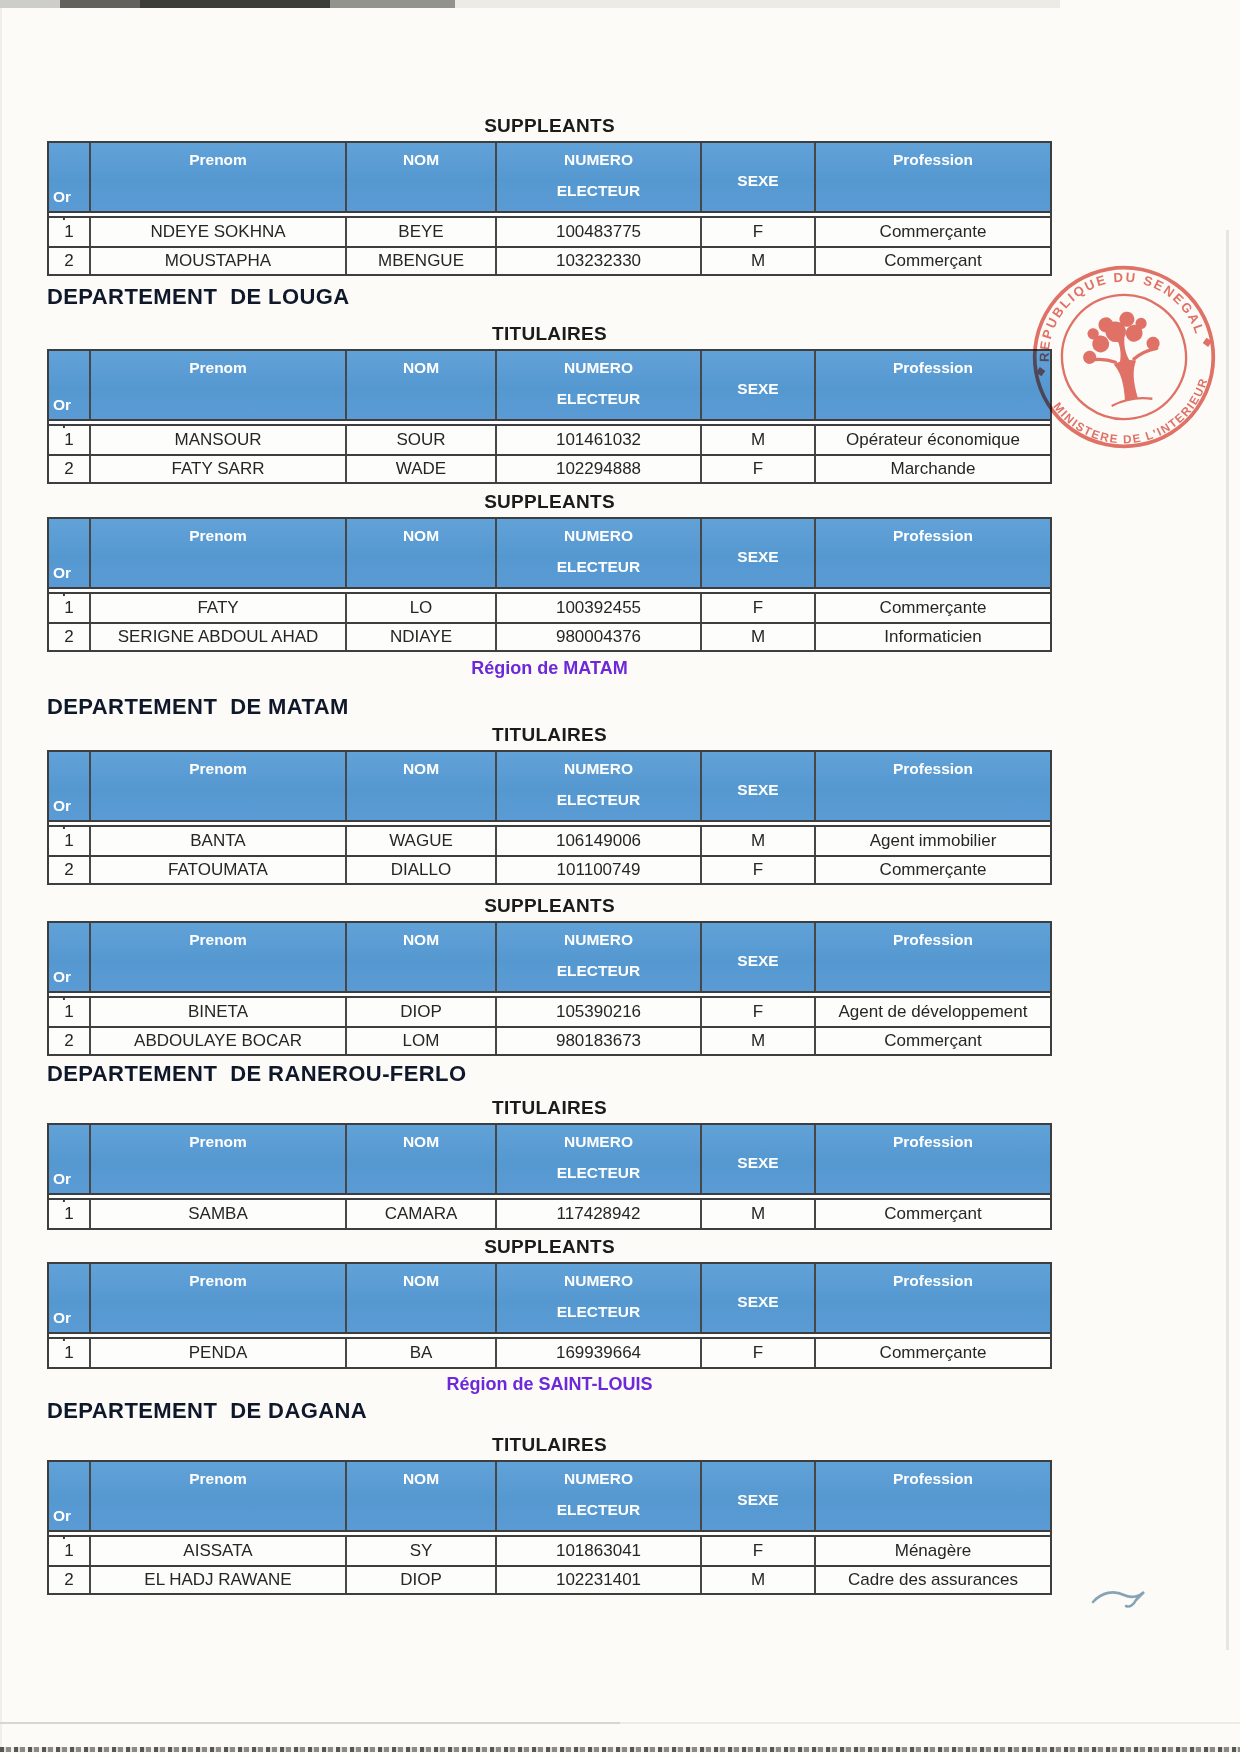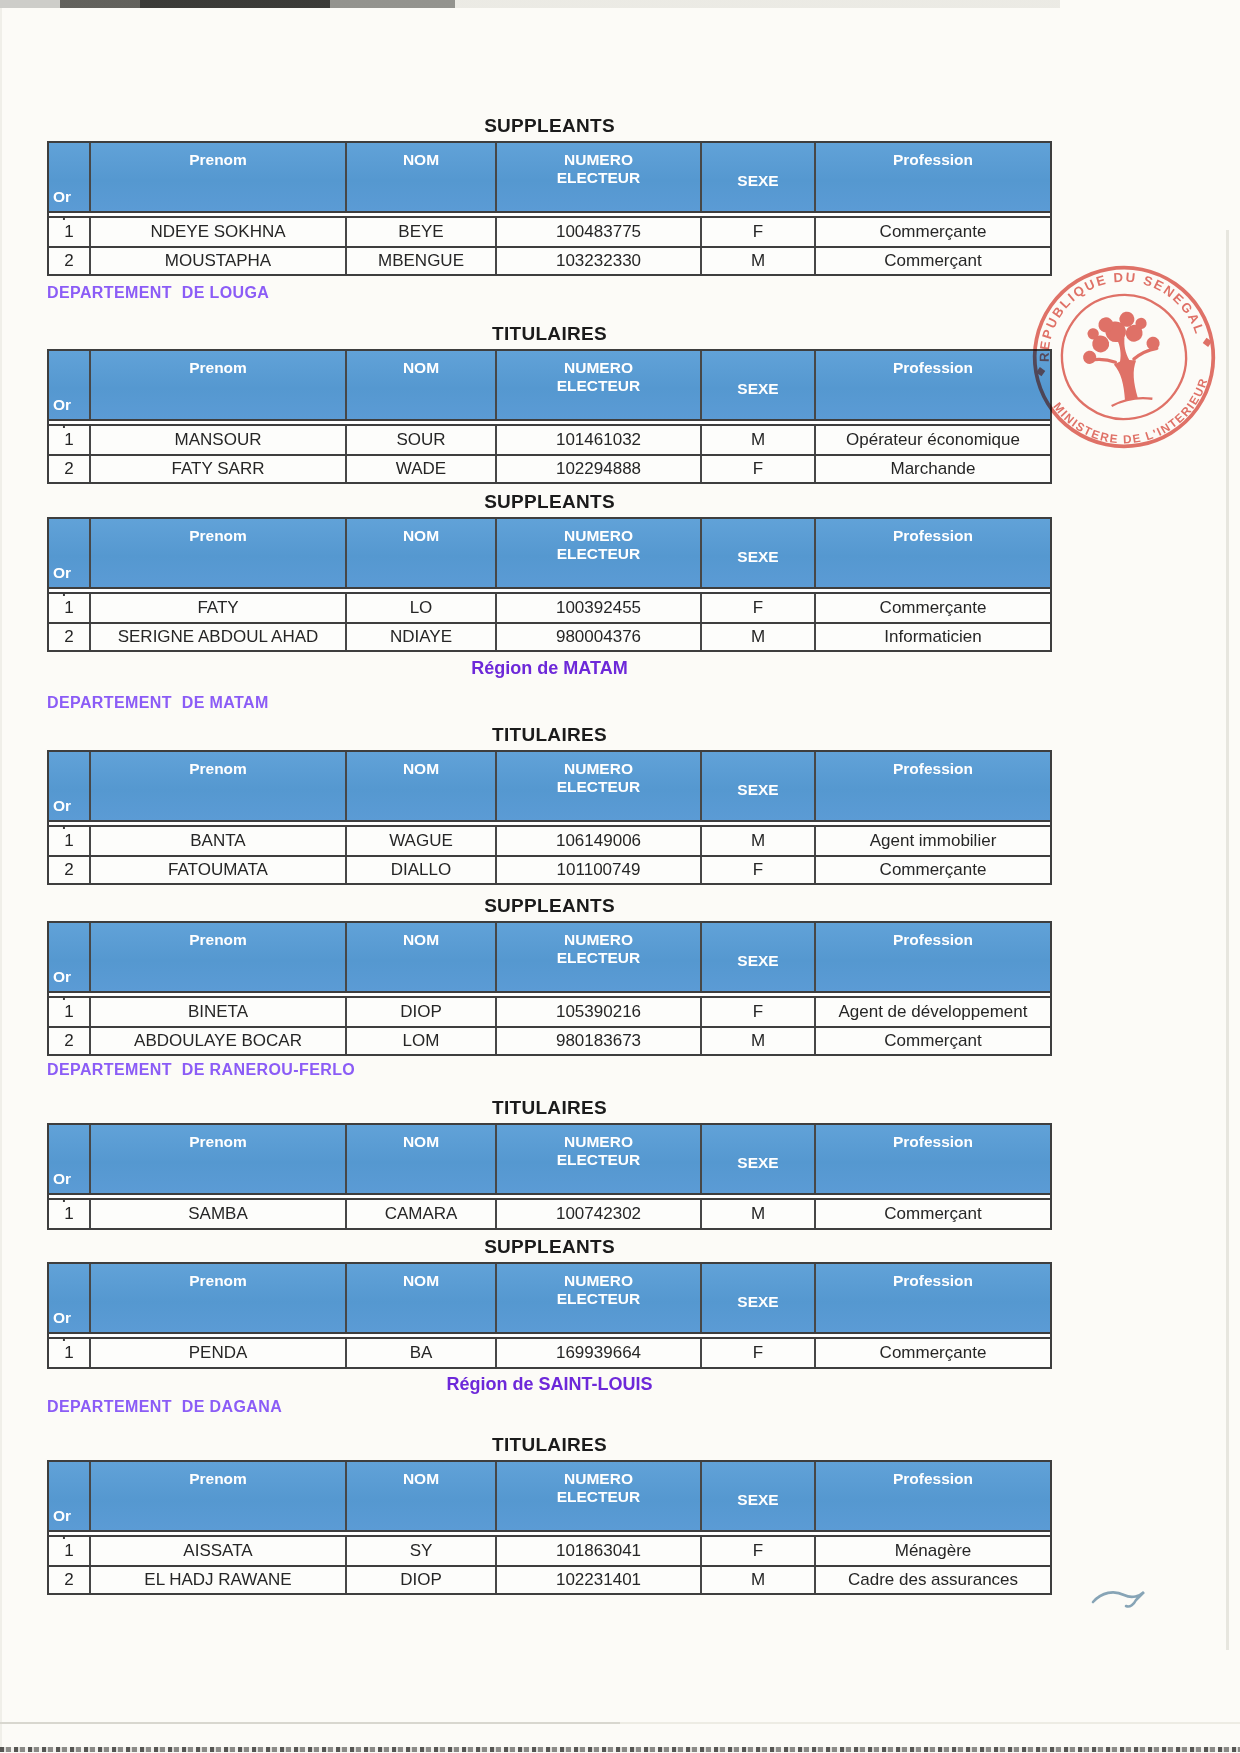--- a/index.html
+++ b/index.html
@@ -28,38 +28,38 @@
     border-bottom:2px solid #3e3e3e;
   }
   .hc {
     color:#fff; font-weight:700; font-size:15.5px; text-align:center;
     border-right:2px solid #474747;
   }
   .hc:last-child { border-right:0; }
   .hc-top { padding-top:8px;text-align:center; }
   .hc-ord { position:relative; }
   .hc-ord .t { position:absolute; left:4px; bottom:5px;text-align:center; }
-  .hc-num { padding-top:8px; display:flex; flex-direction:column; align-items:center; }
+  .hc-num { padding-top:8px; display:flex; flex-direction:column; align-items:center; gap:13px; }
   .hc-sexe { padding-top:29px; }
   .hgap { height:5px; background:#fff; border-bottom:2px solid #3e3e3e; position:relative; }
   .hgap .dot { position:absolute; left:13px; top:-6px; font-size:14px; font-weight:700; color:#3a3a3a; }
   .trow { display:flex; height:28px; background:#fdfdfb; }
   .trow + .trow { border-top:2px solid #3e3e3e; }
   .c {
     display:flex; align-items:center; justify-content:center;
     font-size:17px; color:#262626; border-right:2px solid #474747;
     white-space:nowrap; overflow:hidden;
   }
   .c:last-child { border-right:0; }
   .w-ord{width:42px}.w-prenom{width:256px}.w-nom{width:150px}
   .w-num{width:205px}.w-sexe{width:114px}.w-prof{flex:1}
 
   
   .dept {
-    font-size:16px; font-weight:700; color:#8b5cf6;
+    font-size:22px; font-weight:700; color:#0f172a;
     white-space:pre; letter-spacing:.4px;
   }
   .region {
     width:1005px; text-align:center; font-size:18px; font-weight:600; color:#6d28d9;
   }
 
   
   .stamp {
     position:absolute; left:1030px; top:263px;
     opacity:.82; mix-blend-mode:multiply; pointer-events:none;
@@ -369,21 +369,21 @@
         </div>
       </div>
       <div class="hgap">
         <span class="dot">.</span>
       </div>
       <div class="rows">
   <div class="trow">
     <div class="c w-ord">1</div>
     <div class="c w-prenom">SAMBA</div>
     <div class="c w-nom">CAMARA</div>
-    <div class="c w-num">100742302</div>
+    <div class="c w-num">117428942</div>
     <div class="c w-sexe">M</div>
     <div class="c w-prof">Commerçant</div>
   </div>
 </div>
     </div>
   </div>
 
   <div class="blk tblock b10">
     <div class="ttitle">SUPPLEANTS</div>
     <div class="tbl">

